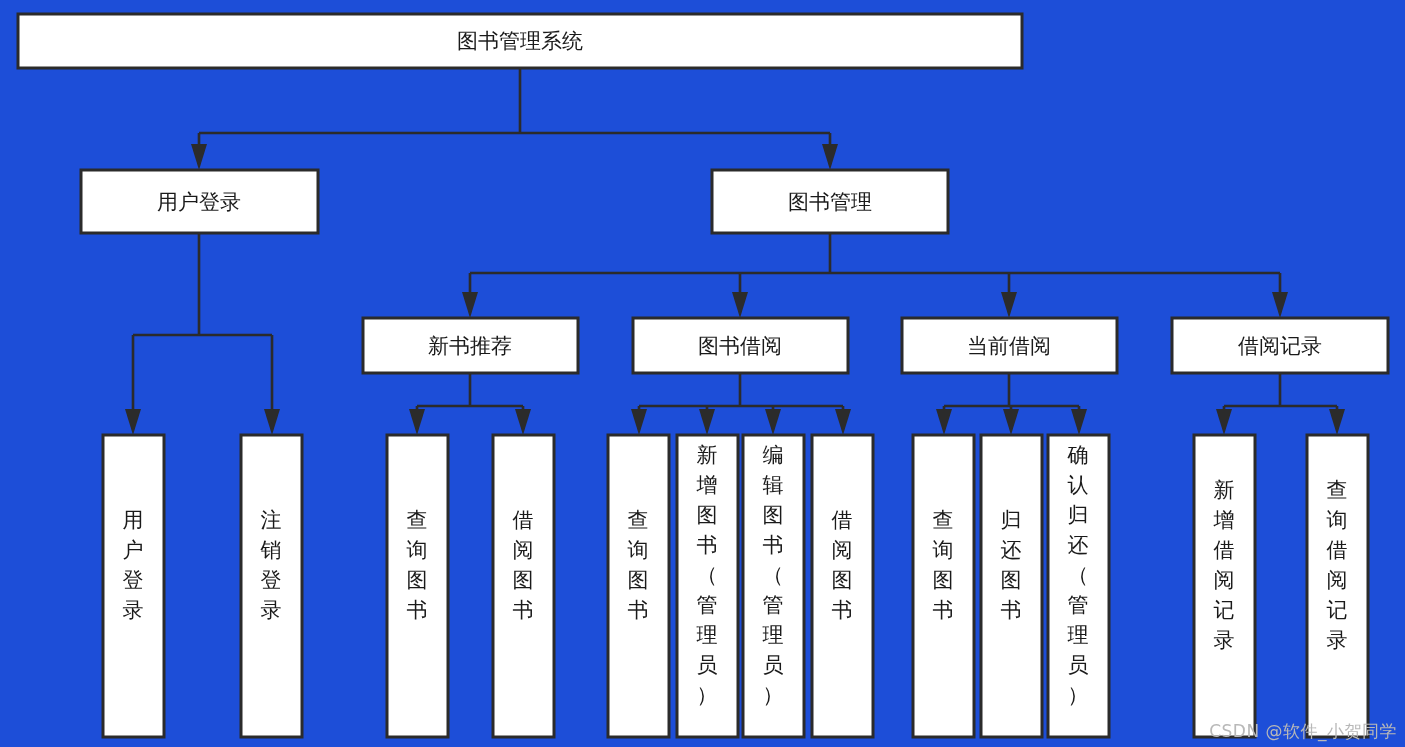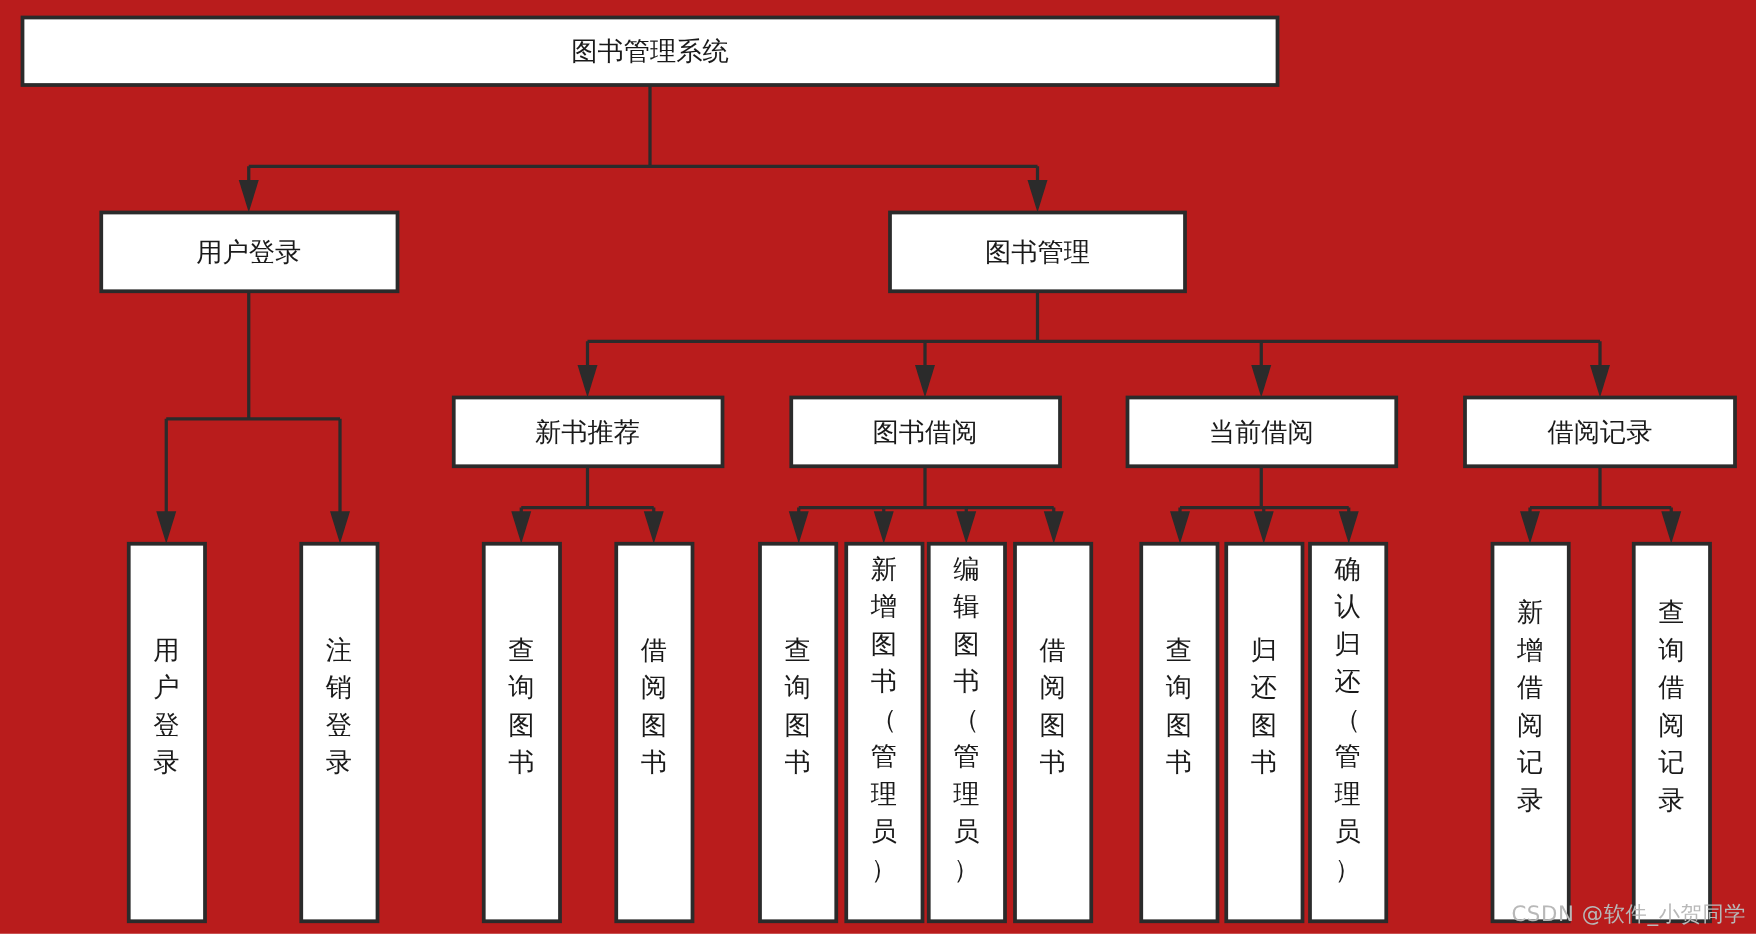--- a/index.html
+++ b/index.html
@@ -10,21 +10,21 @@
   body {
     width: 1405px;
     height: 747px;
     font-family: "DejaVu Sans", "Liberation Sans", sans-serif;
     overflow: hidden;
   }
   #diagram-root {
     position: relative;
     width: 1405px;
     height: 747px;
-    background: #b91c1c;
+    background: #1d4ed8;
   }
   svg#tree-svg {
     position: absolute;
     left: 0;
     top: 0;
     width: 1405px;
     height: 747px;
     display: block;
   }
   .node-box {

